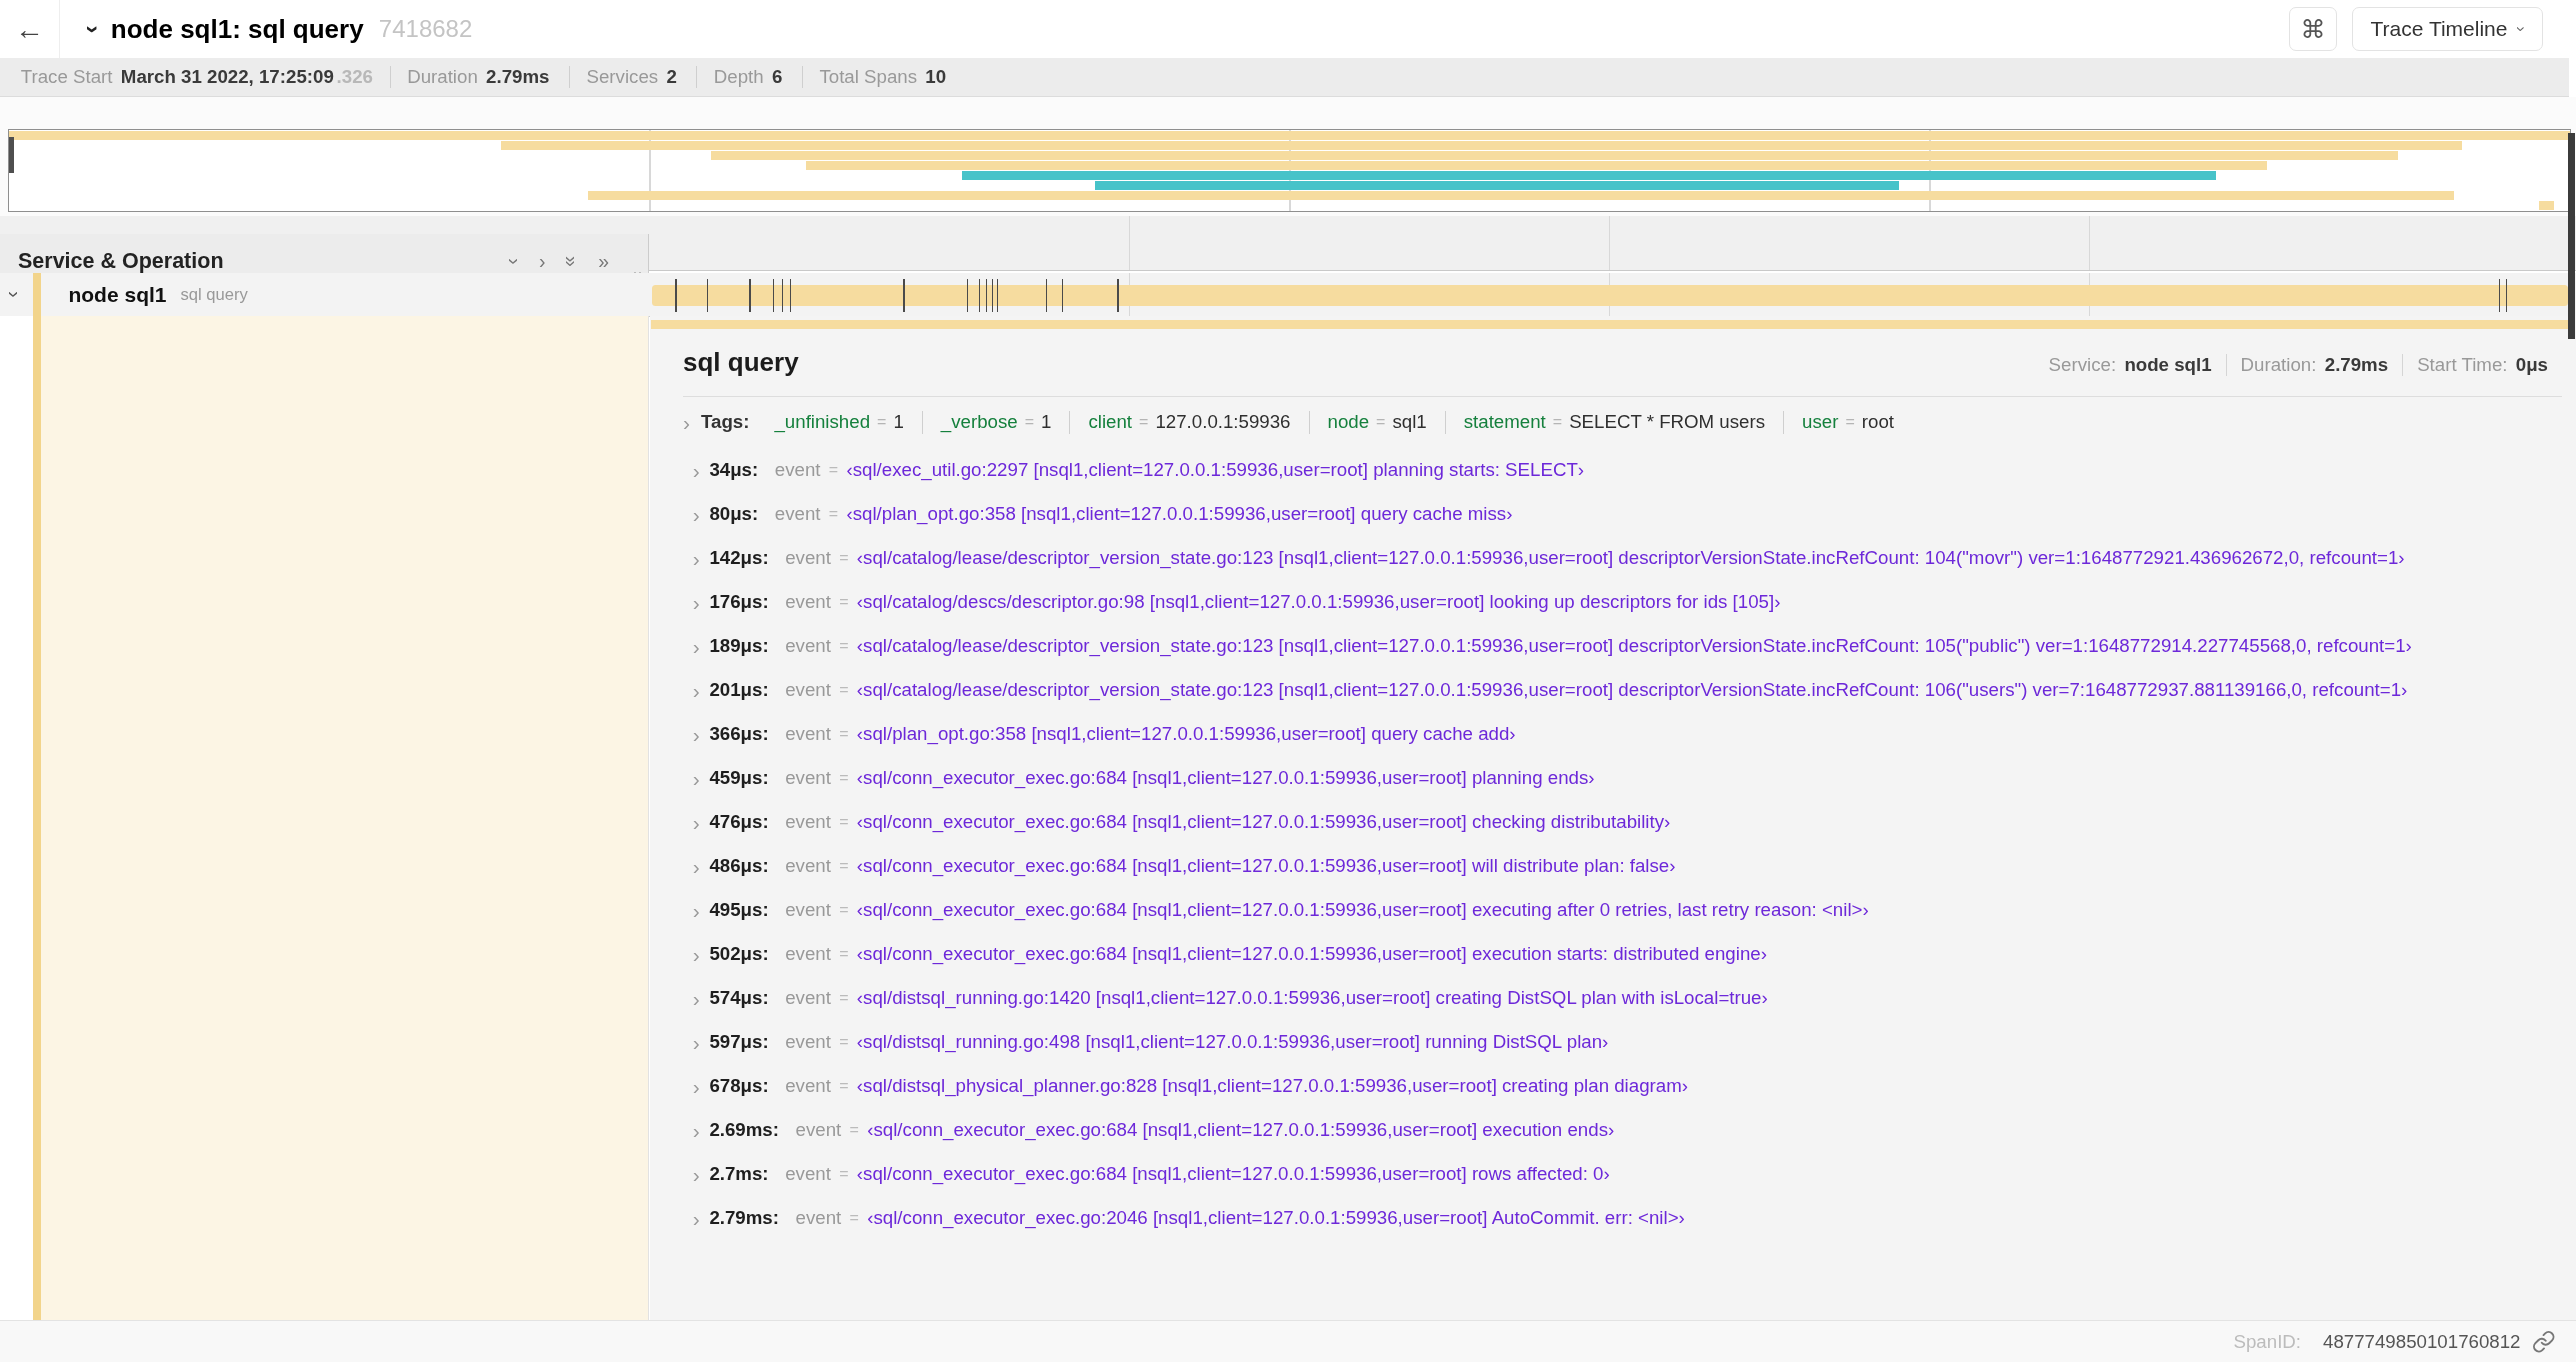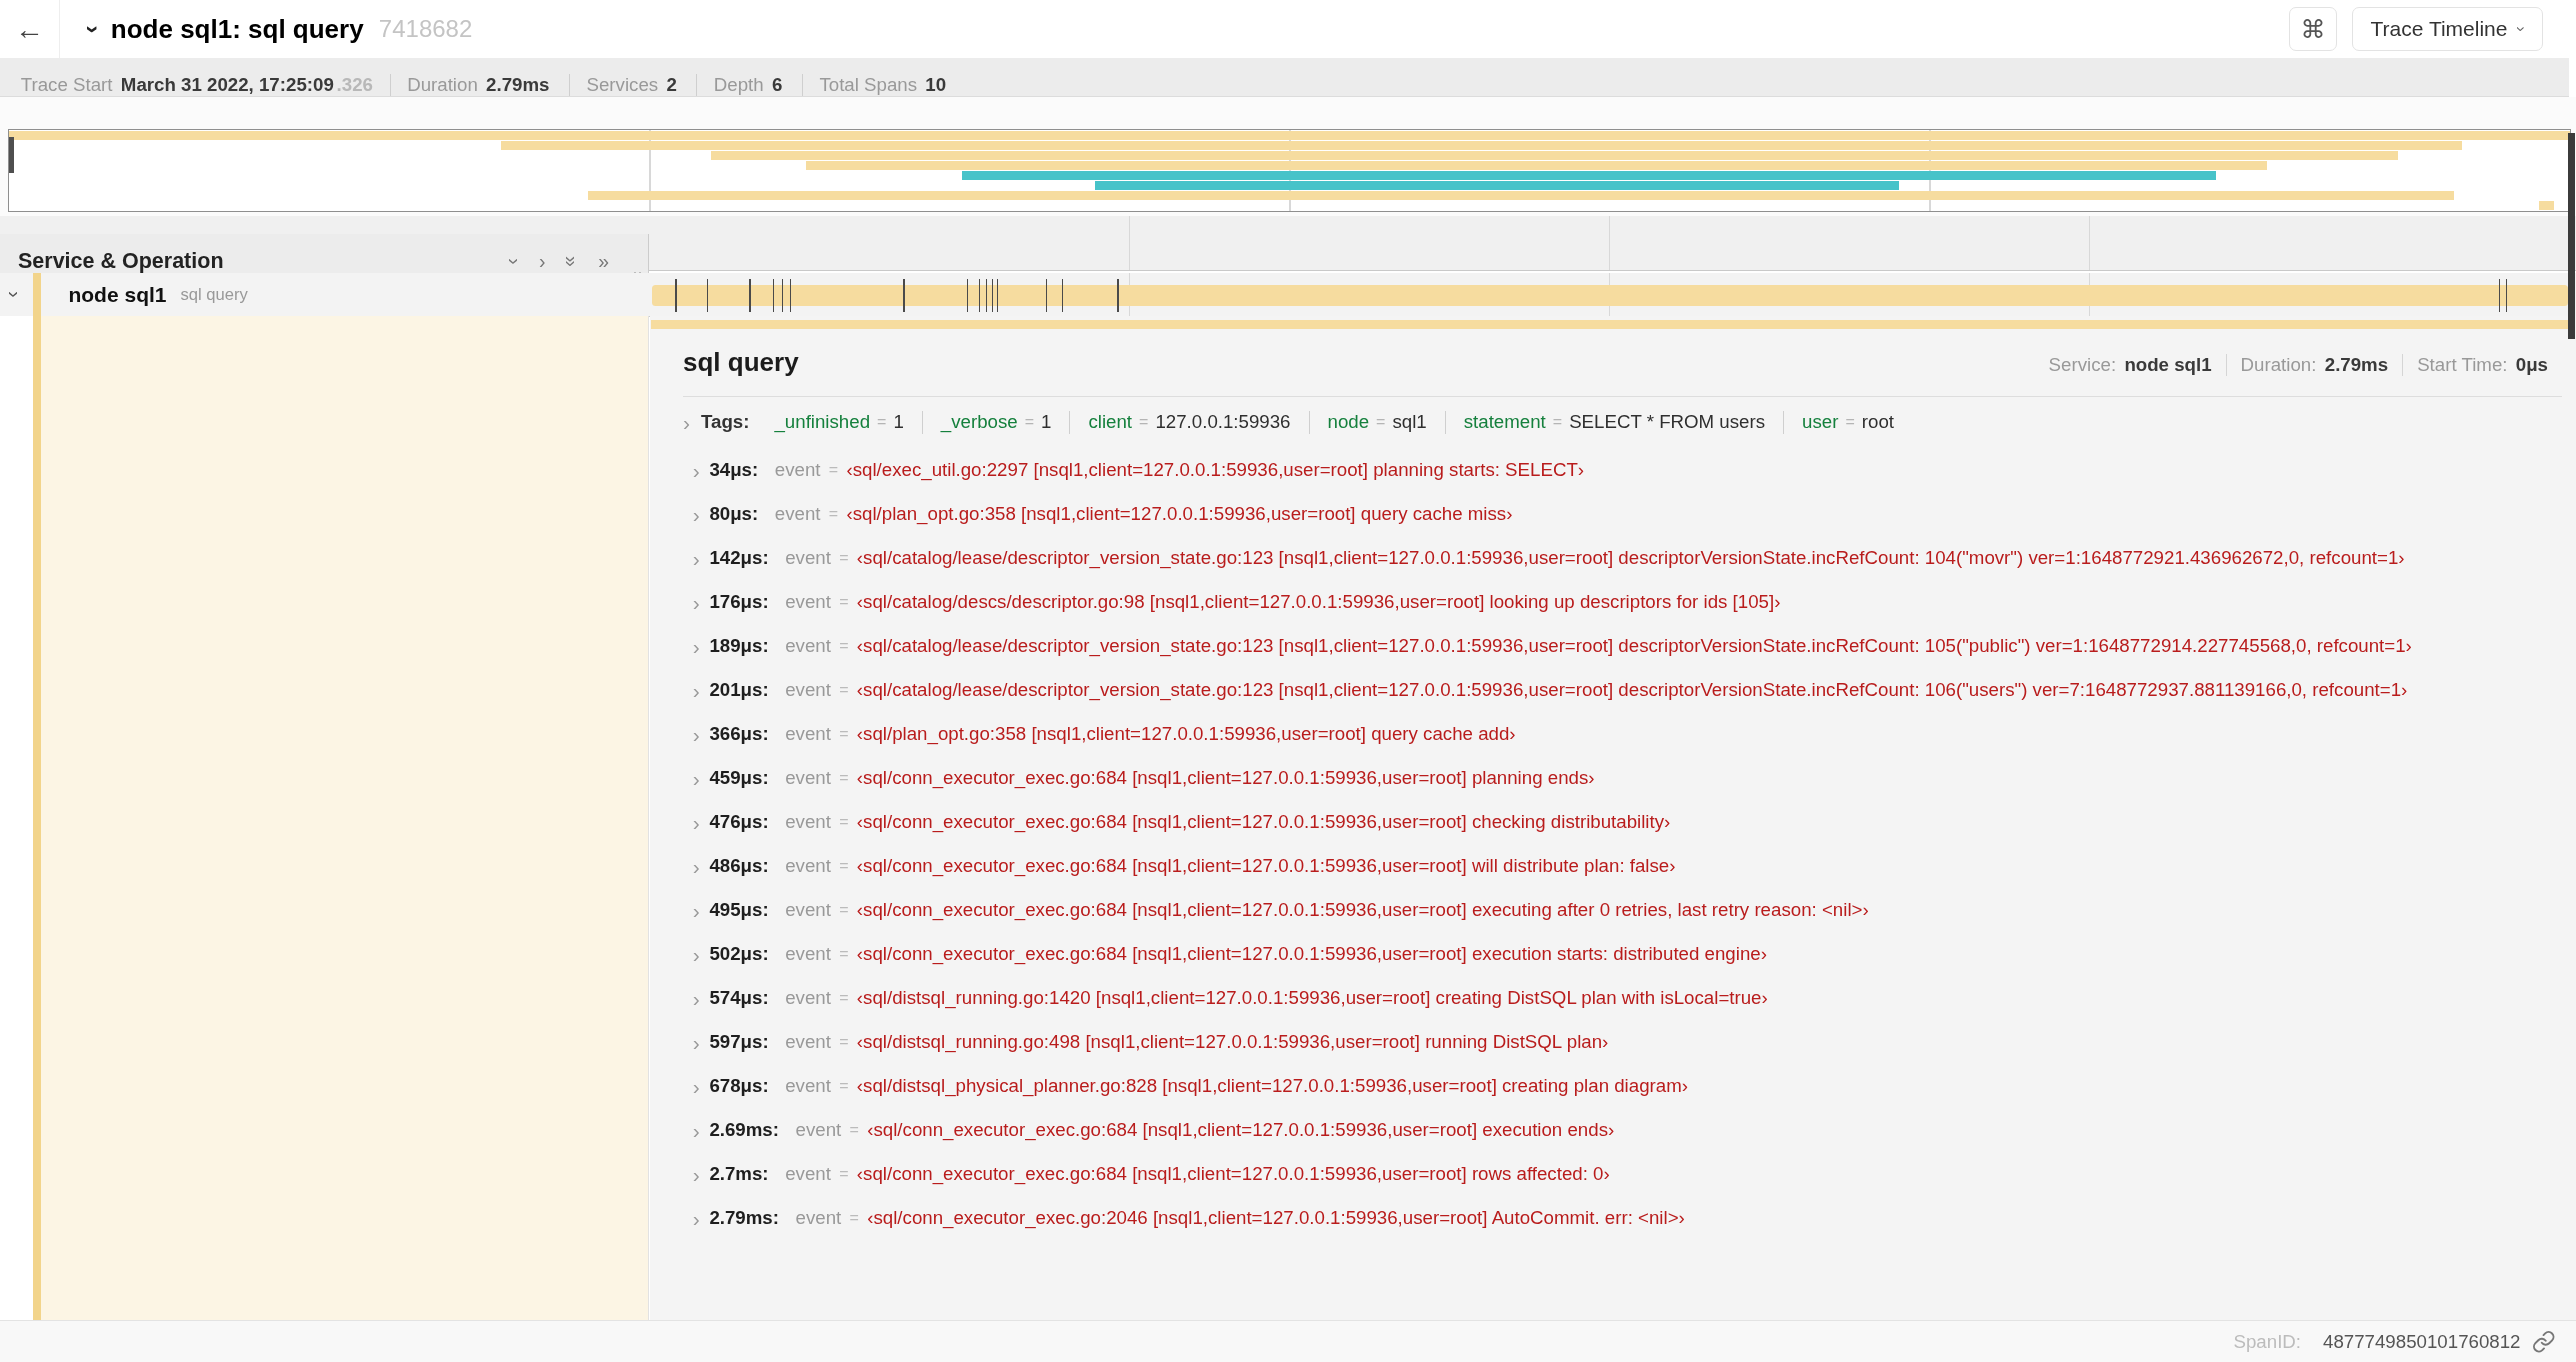--- a/index.html
+++ b/index.html
@@ -22,21 +22,21 @@
   .find-box input::placeholder { color:#ccc; }
   .find-tools { background:#f7f7f7; border-left:1.4px solid #ececec; display:flex; align-items:center; gap:26px; padding:0 22px; color:#ccc; font-size:21px; }
   .locate { width:18px; height:18px; border:2.1px solid #ccc; border-radius:50%; position:relative; }
   .locate::after { content:""; position:absolute; left:50%; top:50%; width:5.5px; height:5.5px; margin:-2.8px 0 0 -2.8px; border-radius:50%; background:#ccc; }
   .sq-btn { height:44px; border:1.4px solid #e3e3e3; border-radius:7px; background:#fff; display:flex; align-items:center; justify-content:center; cursor:pointer; }
   .kbd-btn { width:48px; font-size:25px; color:#555; }
   .view-btn { padding:0 18px; font-size:21px; color:#333; gap:11px; }
   .view-btn .chev { font-size:16.6px; color:#666; }
   
   .meta-bar { position:absolute; top:58px; left:0; right:7px; height:39px; background:#ececec; border-bottom:1.4px solid #dcdcdc;
-    display:flex; align-items:flex-end; padding-left:4.2px; font-size:18.7px; }
+    display:flex; align-items:center; padding-left:4.2px; font-size:18.7px; }
   .meta-item { display:flex; align-items:center; gap:8.3px; padding:0 16.6px; height:22px; color:#999; white-space:nowrap; }
   .meta-item + .meta-item { border-left:1.4px solid #cfcfcf; }
   .meta-item b { color:#3a3a3a; }
   .m-suffix { color:#b8b8b8; font-weight:bold; margin-left:-5.5px; }
   
   .mm-sec { position:absolute; top:97px; left:0; right:0; height:119px; background:#fbfbfb; }
   .mm-axis { position:absolute; top:7px; left:8.3px; right:7px; height:23.5px; font-size:17.3px; color:#555; }
   .ax { position:absolute; top:0; padding-left:2.8px; white-space:nowrap; }
   .mm-axis .ax:last-child { right:2.8px; left:auto; padding-left:0; }
   .mm-canvas { position:absolute; top:32px; left:8.3px; right:5.5px; height:83px; background:#fff; border:1.4px solid #8f8f8f;
@@ -96,21 +96,21 @@
   .logs-box { margin-top:14px; }
   .logs-hdr { height:43px; background:#e3e3e3; border:1.4px solid #d2d2d2; display:flex; align-items:center; font-size:19.4px; cursor:pointer; }
   .logs-hdr .row-chev { margin-left:11px; color:#555; }
   .logs-label { font-weight:bold; color:#222; margin-left:9.7px; }
   .logs-count { color:#444; margin-left:7px; }
   .log-row { height:44px; display:flex; align-items:center; font-size:18.7px; padding-left:9.7px; cursor:pointer; white-space:nowrap; overflow:hidden; }
   .log-time { font-weight:bold; color:#1e1e1e; margin-left:9.7px; }
   .log-kv { display:flex; align-items:center; gap:8.3px; margin-left:16.6px; }
   .log-kv .k { color:#999; }
   .log-kv .eq { color:#bbb; font-size:16px; }
-  .log-kv .v { color:#b91c1c; }
+  .log-kv .v { color:#6d28d9; }
   .logs-note { font-size:15.2px; color:#a3a3a3; margin:11px 0 0 4.2px; }
   
   .footer { position:absolute; left:0; right:0; bottom:0; height:43px; background:#f8f8f8; border-top:1.4px solid #e3e3e3;
     display:flex; align-items:center; justify-content:flex-end; padding-right:21px; font-size:18.7px; }
   .spanid-label { color:#bcbcbc; }
   .spanid-val { color:#555; margin-left:22px; }
   .link-ic { margin-left:11px; cursor:pointer; display:flex; align-items:center; }
 </style>
 </head>
 <body>

